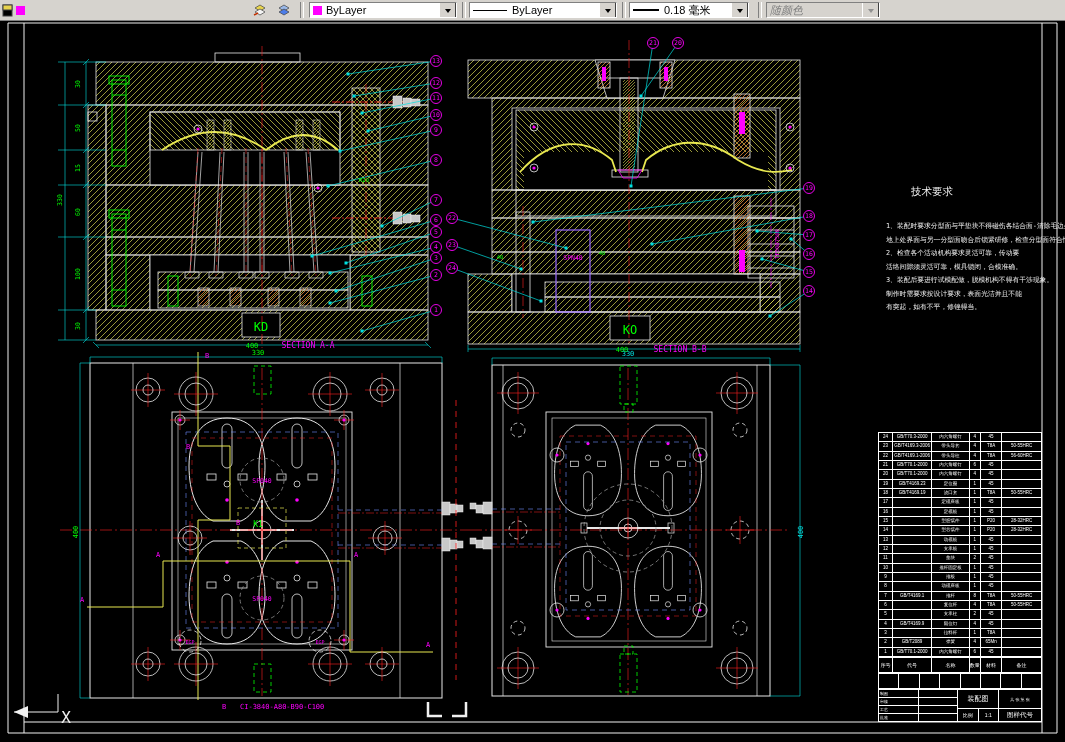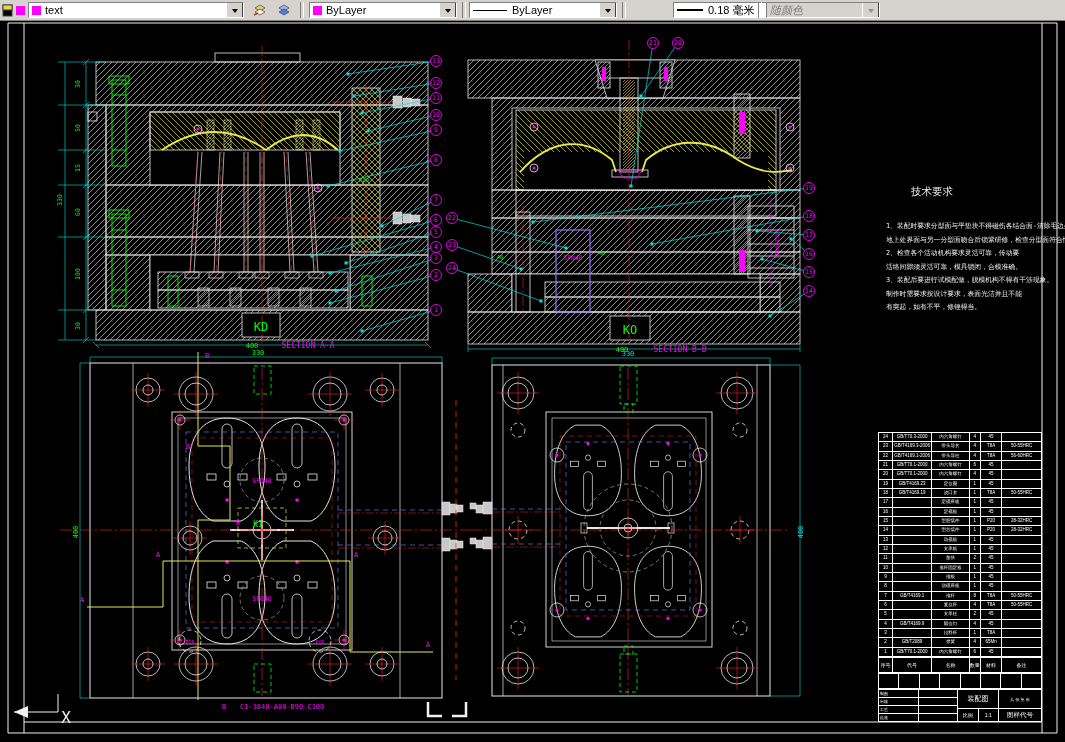--- a/index.html
+++ b/index.html
@@ -55,27 +55,20 @@
   <div class="toolbar">
     <div class="tbtn" style="left:1px;width:12px;">
       <svg width="11" height="13">
           <rect x="1" y="1" width="9" height="11" fill="#fffcе0" stroke="#404040"></rect>
           <rect x="1" y="1" width="9" height="5" fill="#e8d44d" stroke="#404040"></rect>
         </svg>
     </div>
     <div class="tbtn" style="left:14px;width:12px;">
       <span class="sw" style="background:#ff00ff;margin:0;"></span>
     </div>
-    <div class="combo" style="left:28px;width:216px;">
-      <span class="sw" style="background:#ff00ff;"></span>
-      <span>text</span>
-      <span class="larrow">
-          <i></i>
-        </span>
-    </div>
     <div class="tbtn" style="left:249px;width:22px;">
       <svg width="16" height="14">
           <path d="M3,5 l5,-3 5,3 -5,3z" fill="#e8d44d" stroke="#404040" stroke-width="0.7"></path>
           <path d="M3,9 l5,-3 5,3 -5,3z" fill="#f4f4f4" stroke="#404040" stroke-width="0.7"></path>
           <path d="M2,12 l4,-2" stroke="#c03000" stroke-width="1.5"></path>
         </svg>
     </div>
     <div class="tbtn" style="left:273px;width:22px;">
       <svg width="16" height="14">
           <path d="M3,5 l5,-3 5,3 -5,3z" fill="#9ab8e8" stroke="#404040" stroke-width="0.7"></path>
@@ -92,21 +85,21 @@
     </div>
     <span class="vsep" style="left:462px;"></span>
     <div class="combo" style="left:469px;width:148px;">
       <span class="ltglyph"></span>
       <span>ByLayer</span>
       <span class="larrow">
           <i></i>
         </span>
     </div>
     <span class="vsep" style="left:622px;"></span>
-    <div class="combo" style="left:629px;width:120px;margin-left:44px;">
+    <div class="combo" style="left:629px;width:120px;">
       <span class="lwglyph"></span>
       <span>0.18 毫米</span>
       <span class="larrow">
           <i></i>
         </span>
     </div>
     <span class="vsep" style="left:758px;"></span>
     <div class="combo disabled" style="left:766px;width:114px;font-style:italic;">
       <span>随颜色</span>
       <span class="larrow dis">

